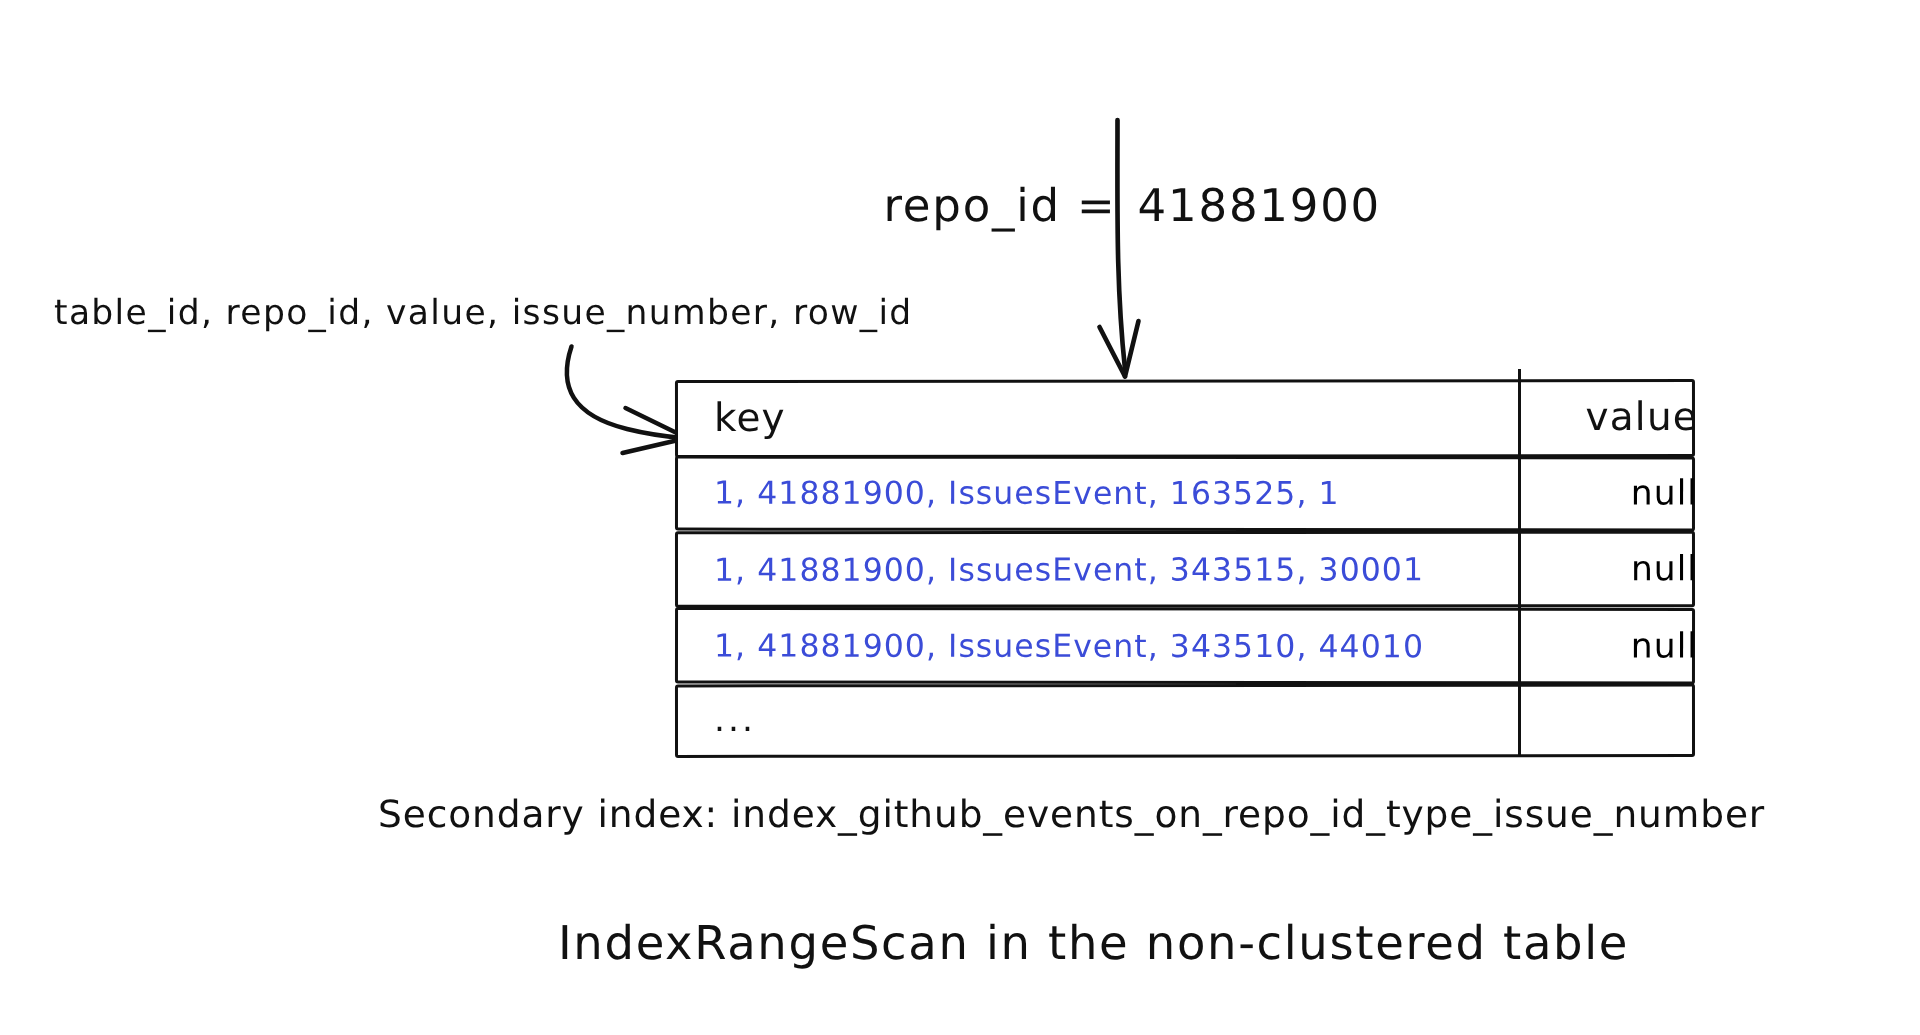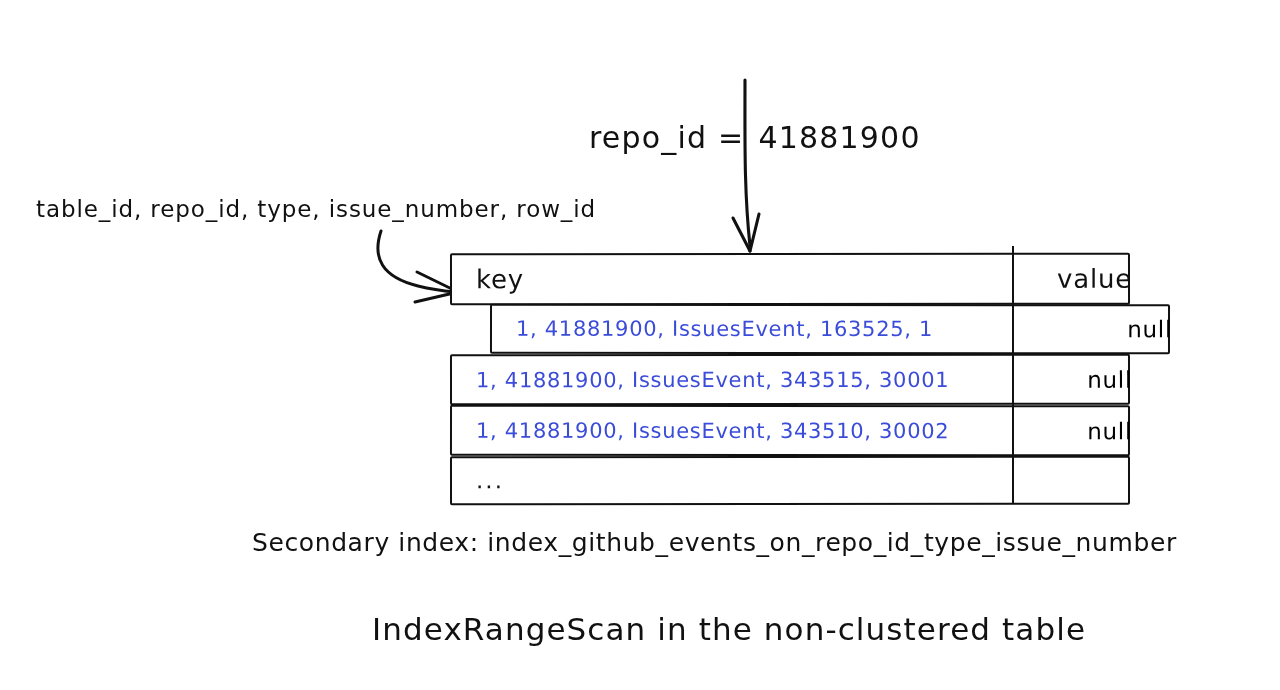--- a/index.html
+++ b/index.html
@@ -80,21 +80,21 @@
   .kv-row {
     position: absolute;
     left: 0;
     width: 680px;
     box-sizing: border-box;
     border: 2.2px solid #111111;
     background: #ffffff;
     border-radius: 2px;
   }
   .kv-row.r0 { top: 0px;   height: 52px; }
-  .kv-row.r1 { top: 51px;  height: 50px; margin-left: 40px; }
+  .kv-row.r1 { top: 51px;  height: 50px; }
   .kv-row.r2 { top: 101px; height: 51px; }
   .kv-row.r3 { top: 152px; height: 51px; }
   .kv-row.r4 { top: 203px; height: 49px; }
 
   
   .kv-row.r0 { transform: rotate(-0.06deg); }
   .kv-row.r1 { transform: rotate(0.05deg); }
   .kv-row.r2 { transform: rotate(-0.04deg); }
   .kv-row.r3 { transform: rotate(0.06deg); }
   .kv-row.r4 { transform: rotate(-0.05deg); }
@@ -162,21 +162,21 @@
 </style>
 </head>
 <body>
 
 <div class="canvas">
 
   <div class="hand" id="predicate-label">
     <span>repo_id =</span><span class="eq-val">41881900</span>
   </div>
 
-  <div class="hand" id="index-columns-label">table_id, repo_id, type, issue_number, row_id</div>
+  <div class="hand" id="index-columns-label">table_id, repo_id, value, issue_number, row_id</div>
 
   <svg class="arrows" width="1280" height="690" viewBox="0 0 1280 690">
 
     <g>
       <path d="M745,80 C745,140 744,190 750,246" fill="none" stroke="#111111" stroke-width="3.1" stroke-linecap="round"></path>
       <path d="M733,218 L750,251" fill="none" stroke="#111111" stroke-width="3.1" stroke-linecap="round"></path>
       <path d="M759,214 L750,251" fill="none" stroke="#111111" stroke-width="3.1" stroke-linecap="round"></path>
     </g>
 
     <g>
@@ -210,21 +210,21 @@
       <div class="cell-key">
         <span class="key-text">1, 41881900, IssuesEvent, 343515, 30001</span>
       </div>
       <div class="cell-value">
         <span class="value-text">null</span>
       </div>
     </div>
 
     <div class="kv-row r3">
       <div class="cell-key">
-        <span class="key-text">1, 41881900, IssuesEvent, 343510, 30002</span>
+        <span class="key-text">1, 41881900, IssuesEvent, 343510, 44010</span>
       </div>
       <div class="cell-value">
         <span class="value-text">null</span>
       </div>
     </div>
 
     <div class="kv-row r4">
       <div class="cell-key">
         <span class="ellipsis-text">...</span>
       </div>

